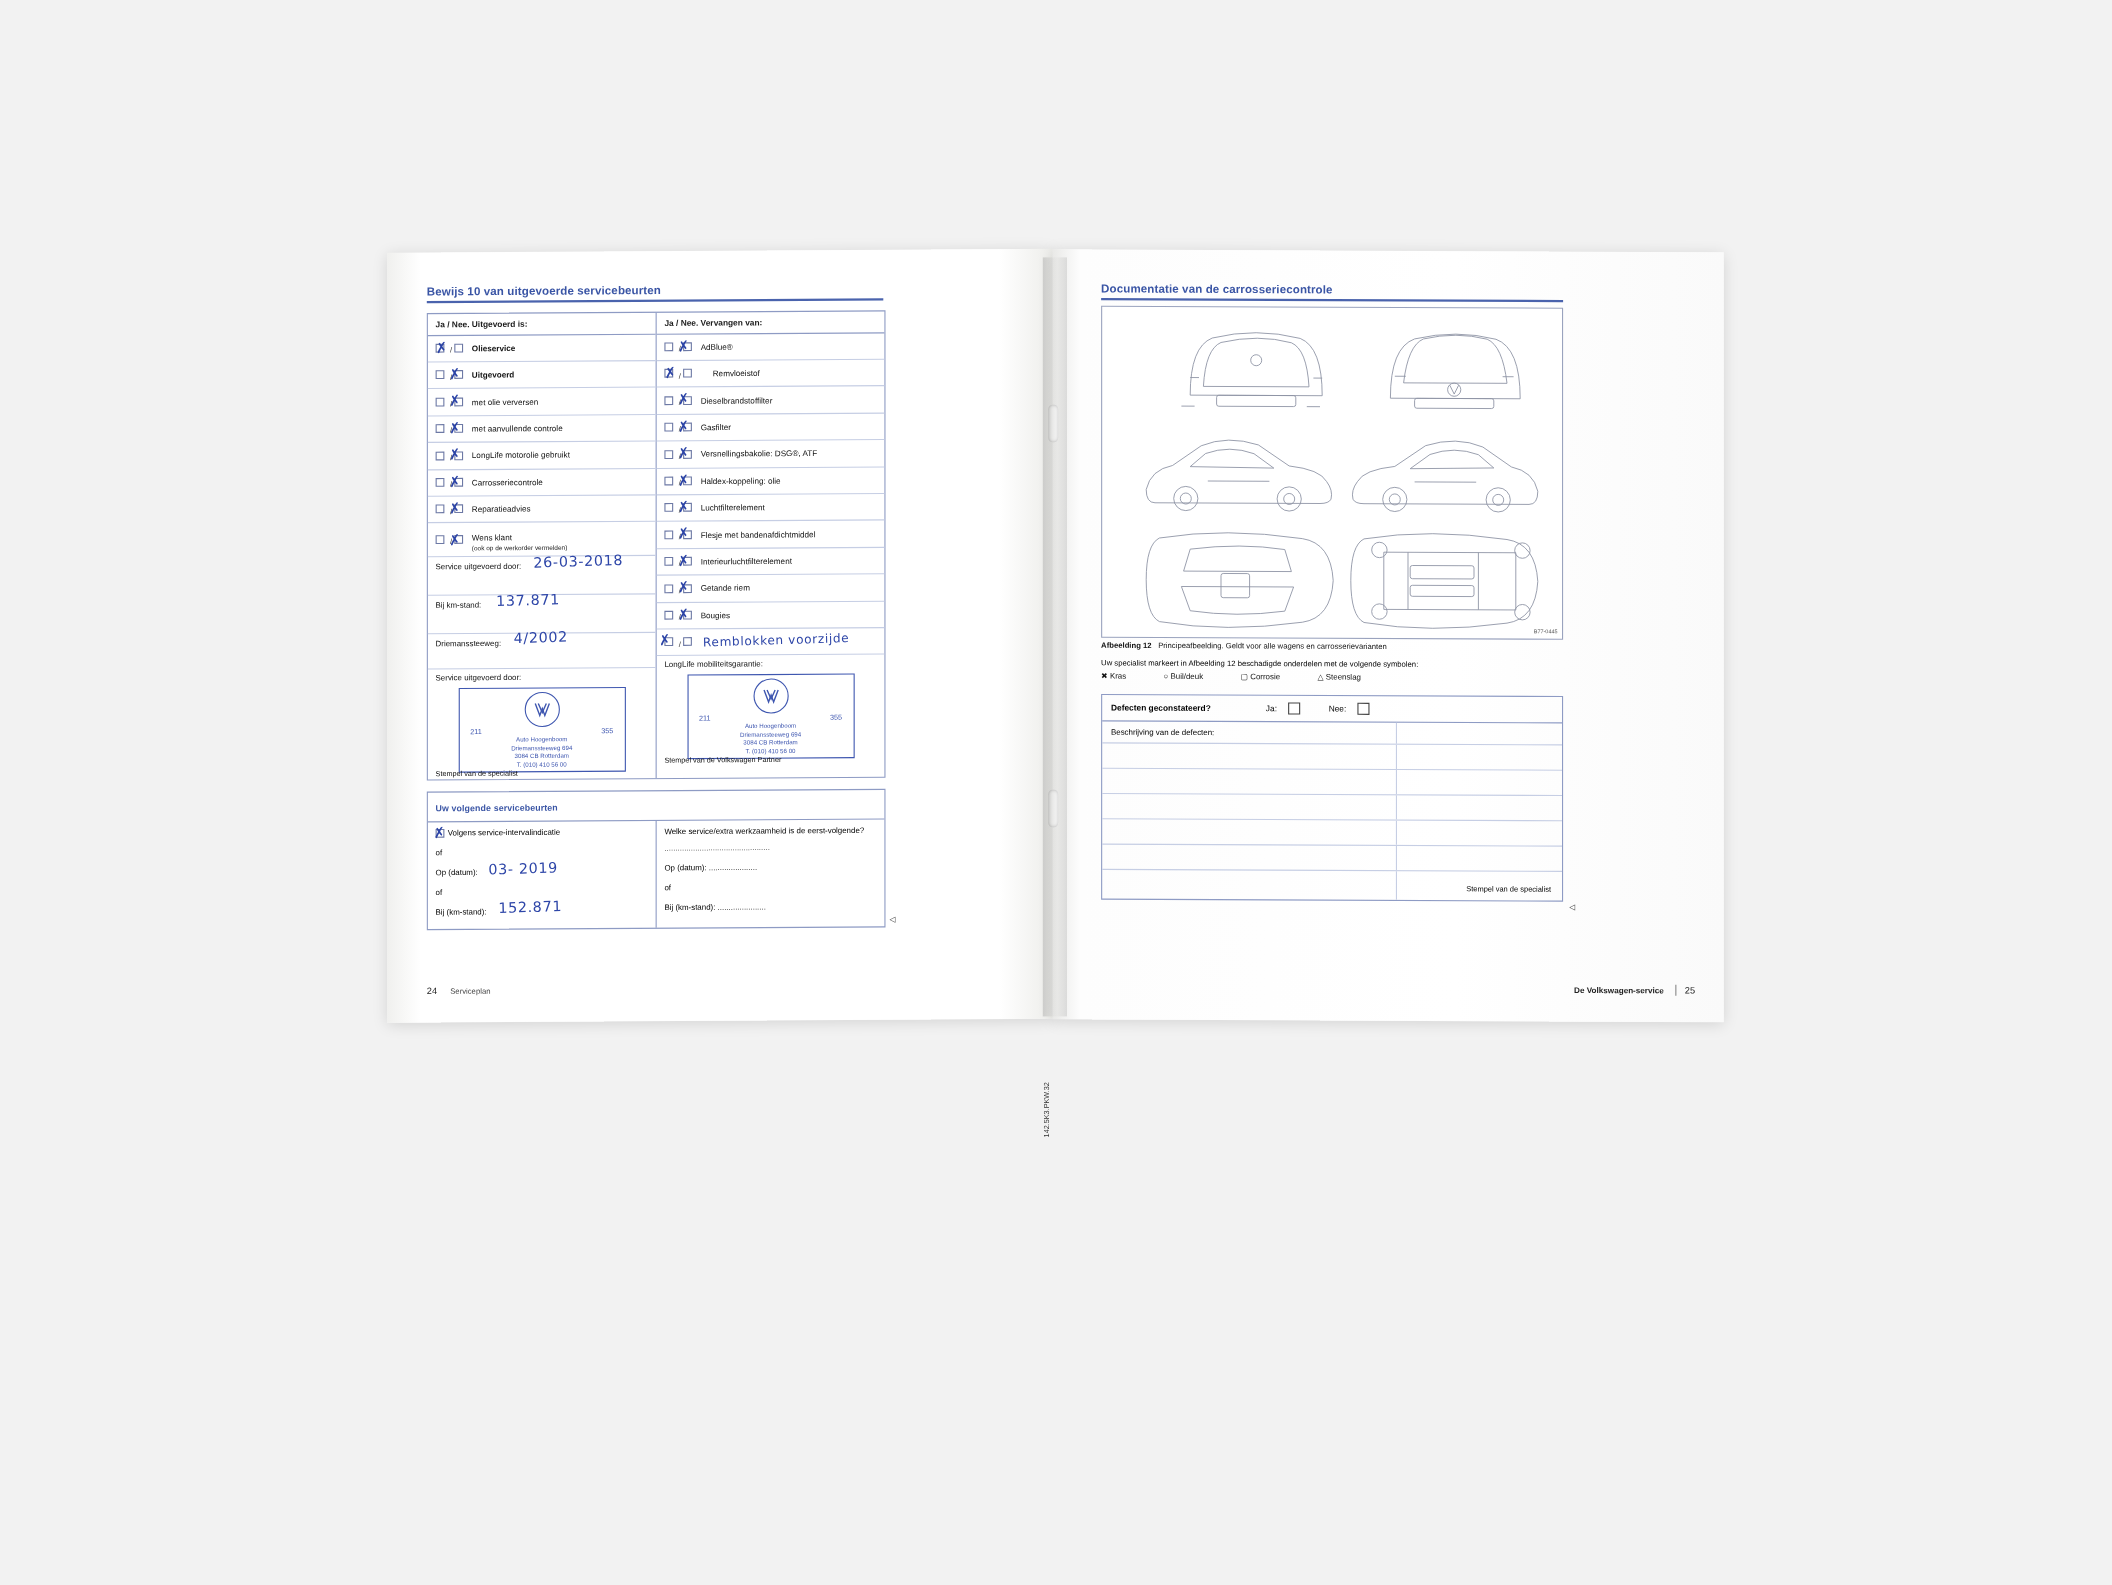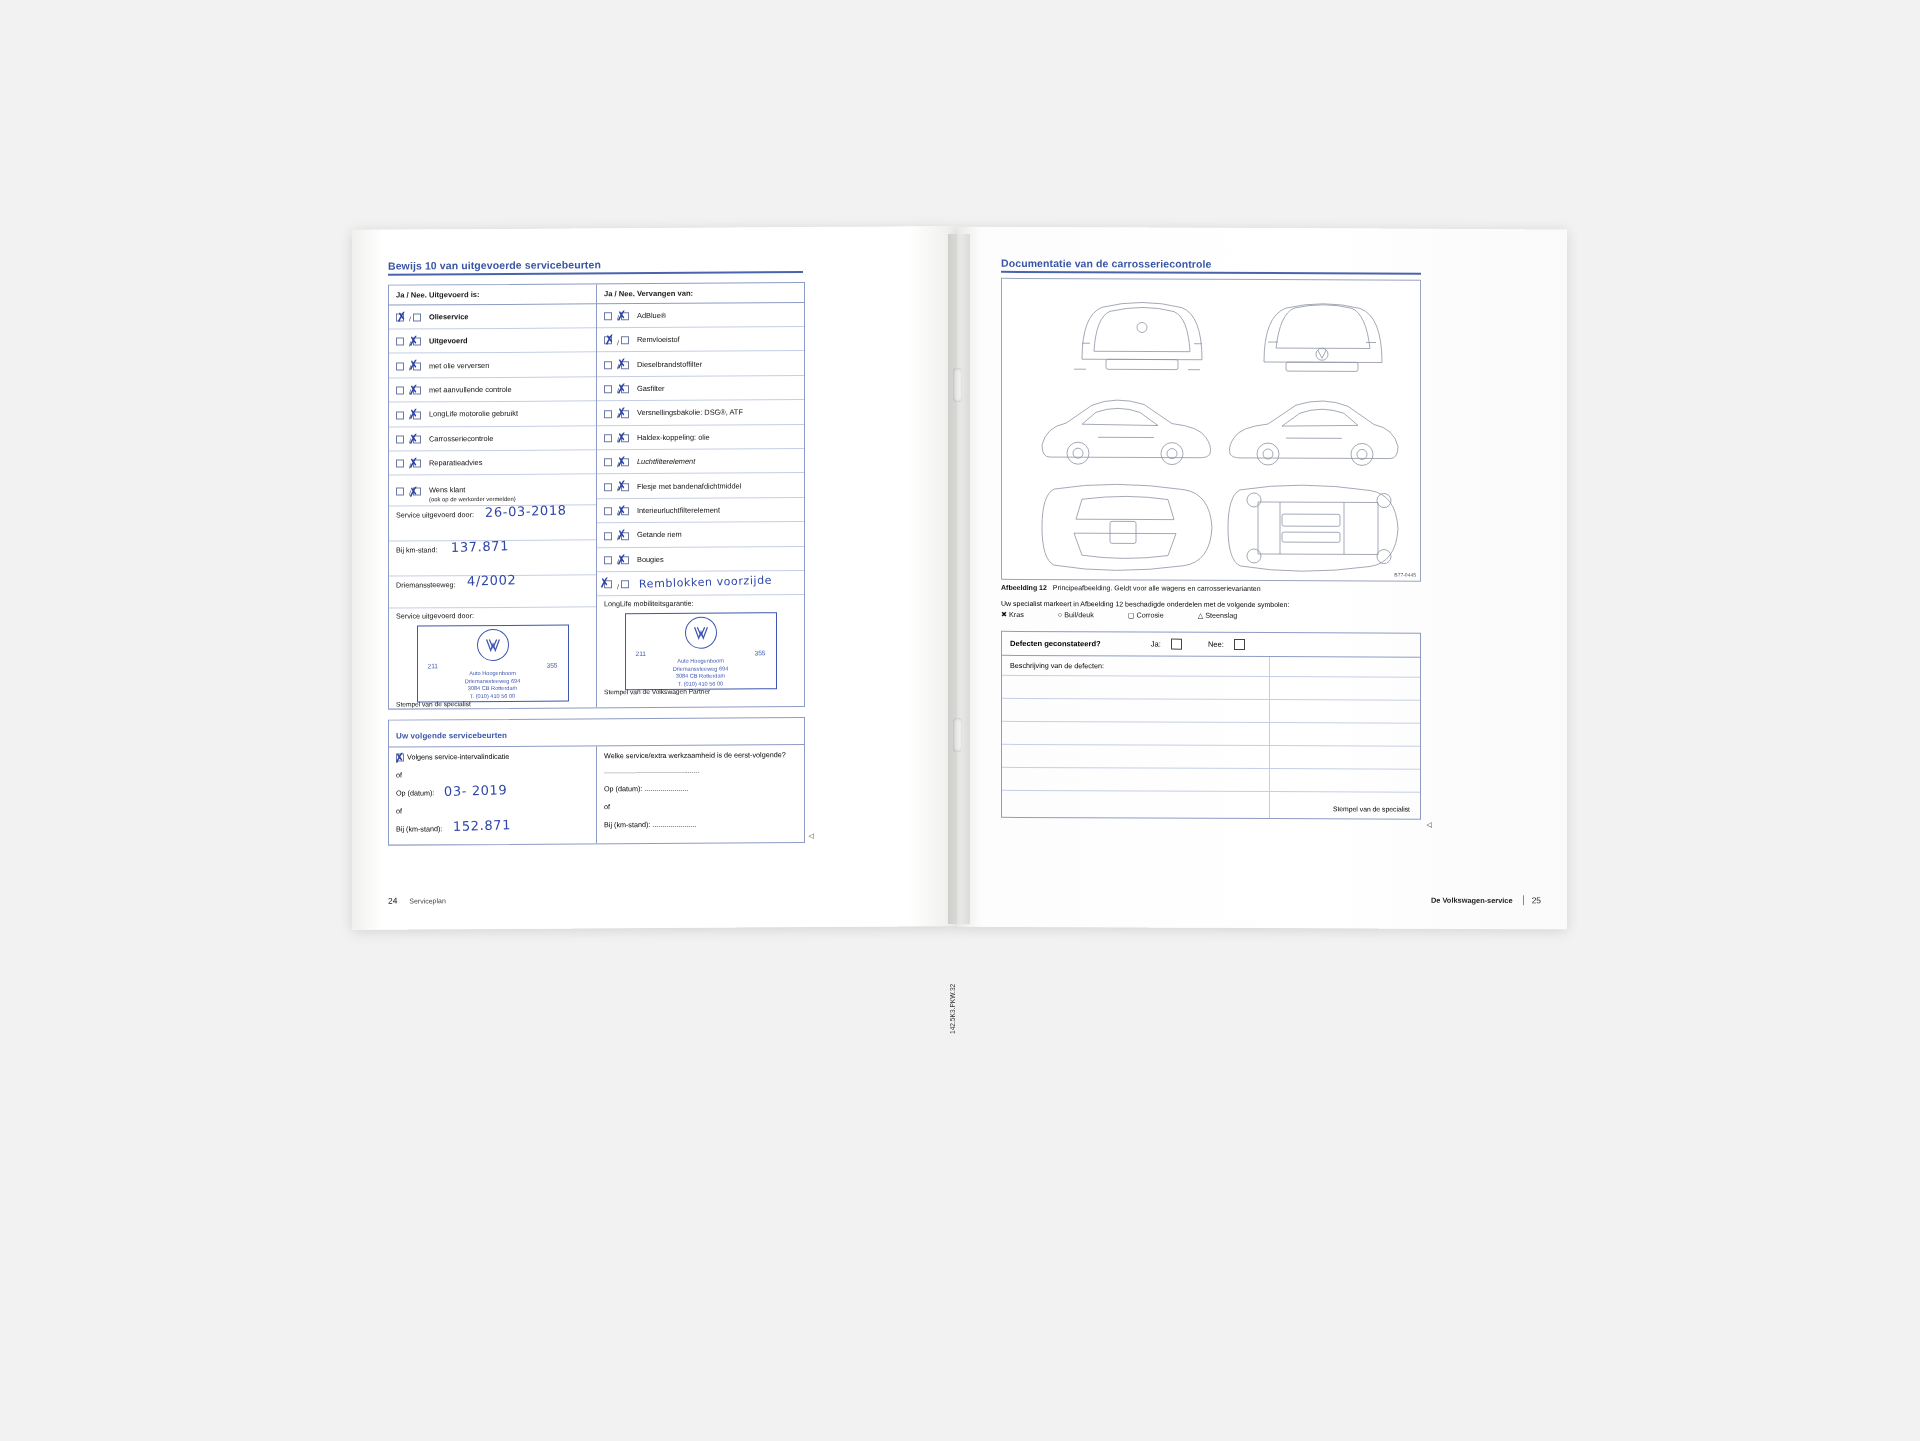--- a/index.html
+++ b/index.html
@@ -229,21 +229,21 @@
           <div style="width:50%;">
             <div class="col-hdr">Ja / Nee. Vervangen van:</div>
 
             <div class="row">
               <span class="cellpad"><span class="chk"></span><span class="slash">/</span><span class="chk"></span></span>
               <span class="itemlabel" style="margin-left:5px;">AdBlue®</span>
               <span class="xmark" style="left:19px;top:4px;">✗</span>
             </div>
             <div class="row">
               <span class="cellpad"><span class="chk"></span><span class="slash">/</span><span class="chk"></span></span>
-              <span class="itemlabel" style="margin-left:5px;">Remvloeistof</span>
+              <span class="itemlabel" style="margin-left:16px;">Remvloeistof</span>
               <span class="xmark" style="left:7px;top:4px;">✗</span>
             </div>
             <div class="row">
               <span class="cellpad"><span class="chk"></span><span class="slash">/</span><span class="chk"></span></span>
               <span class="itemlabel" style="margin-left:5px;">Dieselbrandstoffilter</span>
               <span class="xmark" style="left:19px;top:4px;">✗</span>
             </div>
             <div class="row">
               <span class="cellpad"><span class="chk"></span><span class="slash">/</span><span class="chk"></span></span>
               <span class="itemlabel" style="margin-left:5px;">Gasfilter</span>
@@ -254,21 +254,21 @@
               <span class="itemlabel" style="margin-left:5px;">Versnellingsbakolie: DSG®, ATF</span>
               <span class="xmark" style="left:19px;top:4px;">✗</span>
             </div>
             <div class="row">
               <span class="cellpad"><span class="chk"></span><span class="slash">/</span><span class="chk"></span></span>
               <span class="itemlabel" style="margin-left:5px;">Haldex-koppeling: olie</span>
               <span class="xmark" style="left:19px;top:4px;">✗</span>
             </div>
             <div class="row">
               <span class="cellpad"><span class="chk"></span><span class="slash">/</span><span class="chk"></span></span>
-              <span class="itemlabel" style="margin-left:5px;font-style:italic;">Luchtfilterelement</span>
+              <span class="itemlabel" style="margin-left:5px;">Luchtfilterelement</span>
               <span class="xmark" style="left:19px;top:4px;">✗</span>
             </div>
             <div class="row">
               <span class="cellpad"><span class="chk"></span><span class="slash">/</span><span class="chk"></span></span>
               <span class="itemlabel" style="margin-left:5px;">Flesje met bandenafdichtmiddel</span>
               <span class="xmark" style="left:19px;top:4px;">✗</span>
             </div>
             <div class="row">
               <span class="cellpad"><span class="chk"></span><span class="slash">/</span><span class="chk"></span></span>
               <span class="itemlabel" style="margin-left:5px;">Interieurluchtfilterelement</span>

